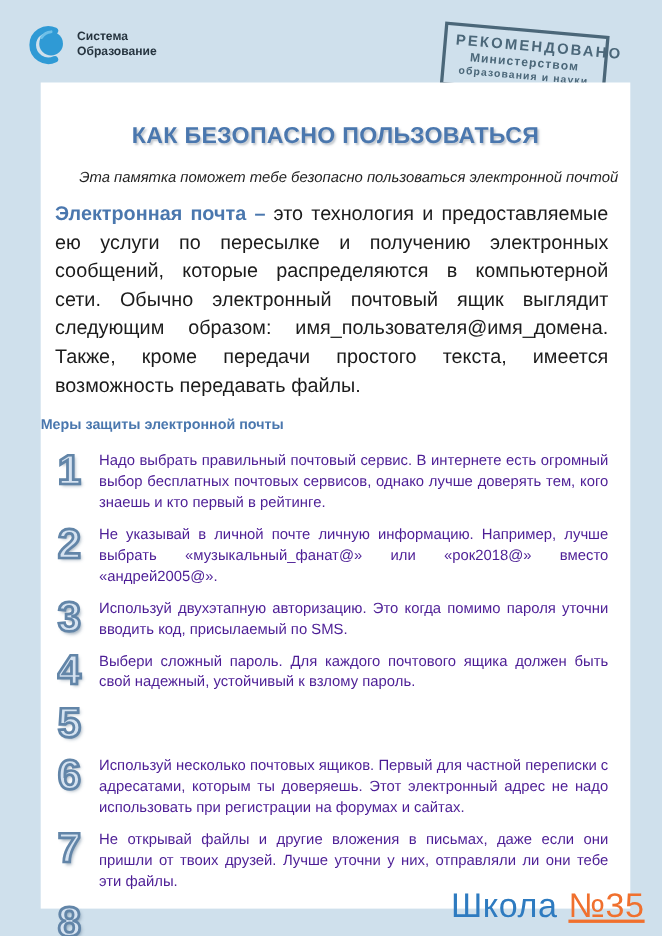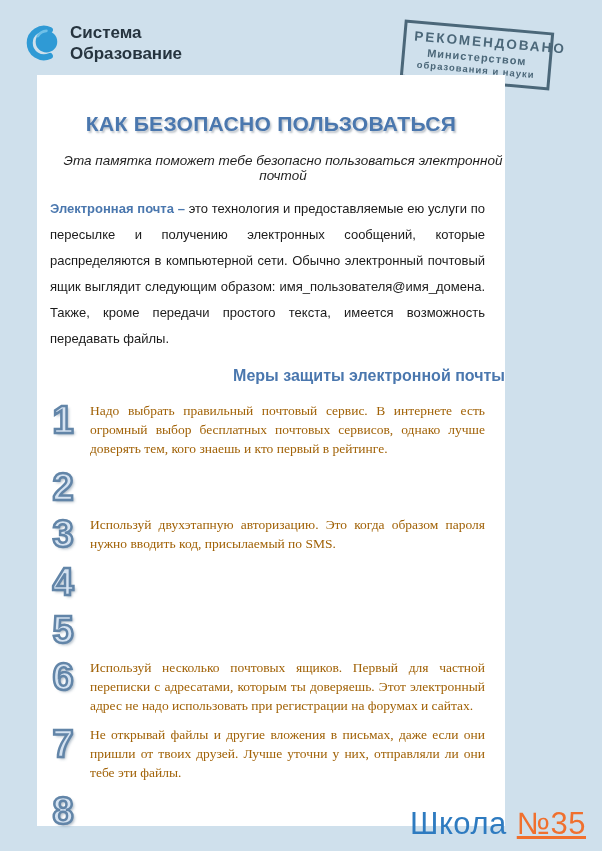--- a/index.html
+++ b/index.html
@@ -11,41 +11,41 @@
     overflow: hidden;
   }
 
   
   .logo {
     position: absolute; left: 24px; top: 22px;
     display: flex; align-items: center; gap: 8px;
   }
   .logo-mark { width: 38px; height: 38px; display: block; }
   .logo-text {
-    font-size: 17px; font-weight: bold; color: #26343f; line-height: 1.25;
+    font-size: 11px; font-weight: bold; color: #26343f; line-height: 1.25;
     display: flex; flex-direction: column;
   }
 
   .stamp {
     position: absolute; left: 402px; top: 26px; width: 150px;
     border: 3px solid #4b6779;
     padding: 5px 8px 6px;
     text-align: center;
     color: #4b6779;
     transform: rotate(5deg);
     background: transparent;
   }
   .stamp-l1 { font-size: 13.5px; font-weight: bold; letter-spacing: 2px; }
   .stamp-l2 { font-size: 11px;  font-weight: bold; letter-spacing: 1px; margin-top: 2px; }
   .stamp-l3 { font-size: 9.5px; font-weight: bold; letter-spacing: 1px; margin-top: 1px; }
 
   
   .card {
     position: absolute; left: 37px; top: 75px;
-    width: 468px; height: 751px;
+    width: 536px; height: 751px;
     background: #ffffff;
     padding: 35px 0 0 0;
   }
 
   .title {
     text-align: center;
     color: #4a77ae;
     font-size: 21px; font-weight: 800;
     line-height: 1.35; letter-spacing: 0.3px;
     text-shadow: 1.5px 1.5px 2px rgba(110,125,140,0.45);
@@ -56,32 +56,32 @@
     margin-top: 15px;
     text-align: center;
     font-style: italic;
     font-size: 13.5px;
     color: #1f1f1f;
     padding-left: 24px;
   }
 
   .intro {
     margin: 13px 20px 0 13px;
-    font-size: 13px;
+    font-size: 18px;
     line-height: 26px;
     color: #1b1b1b;
     text-align: justify;
   }
   .intro .lead { color: #4a77ae; font-weight: bold; }
 
   .section-title {
     margin-top: 15px;
-    text-align: right;
+    text-align: left;
     color: #4a77ae;
-    font-size: 16px; font-weight: 800;
+    font-size: 13px; font-weight: 800;
   }
 
   
   .measures { list-style: none; margin-top: 16px; }
   .measure {
     display: flex;
     align-items: flex-start;
     padding: 0 20px 0 8px;
     margin-bottom: 10px;
   }
@@ -92,23 +92,22 @@
     color: #d6e3f1;
     -webkit-text-stroke: 2.5px #6285a8;
     text-shadow: 2px 2px 3px rgba(60,90,120,0.45);
     margin-right: 9px;
     margin-top: 1px;
   }
   .measure .txt {
     flex: 1;
     font-size: 13.5px;
     line-height: 19px;
-    color: #a16207;
+    color: #4c1d95;
     text-align: justify;
-    font-family: Liberation Serif, serif;
   }
 
   
   .school {
     position: absolute; right: 16px; bottom: 9px;
     font-size: 31px; letter-spacing: 0.5px;
     white-space: nowrap;
   }
   .school-name { color: #2e7bc0; margin-left: 48px; }
   .school-num  { color: #f0702e; margin-left: 10px; text-decoration: underline; }
@@ -149,27 +148,29 @@
 
   <h2 class="section-title">Меры защиты электронной почты</h2>
 
   <ol class="measures">
     <li class="measure">
       <span class="num">1</span>
       <span class="txt">Надо выбрать правильный почтовый сервис. В интернете есть огромный выбор бесплатных почтовых сервисов, однако лучше доверять тем, кого знаешь и кто первый в рейтинге.</span>
     </li>
     <li class="measure">
       <span class="num">2</span>
+      <span class="txt">Не указывай в личной почте личную информацию. Например, лучше выбрать «музыкальный_фанат@» или «рок2018@» вместо «андрей2005@».</span>
     </li>
     <li class="measure">
       <span class="num">3</span>
-      <span class="txt">Используй двухэтапную авторизацию. Это когда образом пароля нужно вводить код, присылаемый по SMS.</span>
+      <span class="txt">Используй двухэтапную авторизацию. Это когда помимо пароля уточни вводить код, присылаемый по SMS.</span>
     </li>
     <li class="measure">
       <span class="num">4</span>
+      <span class="txt">Выбери сложный пароль. Для каждого почтового ящика должен быть свой надежный, устойчивый к взлому пароль.</span>
     </li>
     <li class="measure">
       <span class="num">5</span>
     </li>
     <li class="measure">
       <span class="num">6</span>
       <span class="txt">Используй несколько почтовых ящиков. Первый для частной переписки с адресатами, которым ты доверяешь. Этот электронный адрес не надо использовать при регистрации на форумах и сайтах.</span>
     </li>
     <li class="measure">
       <span class="num">7</span>

